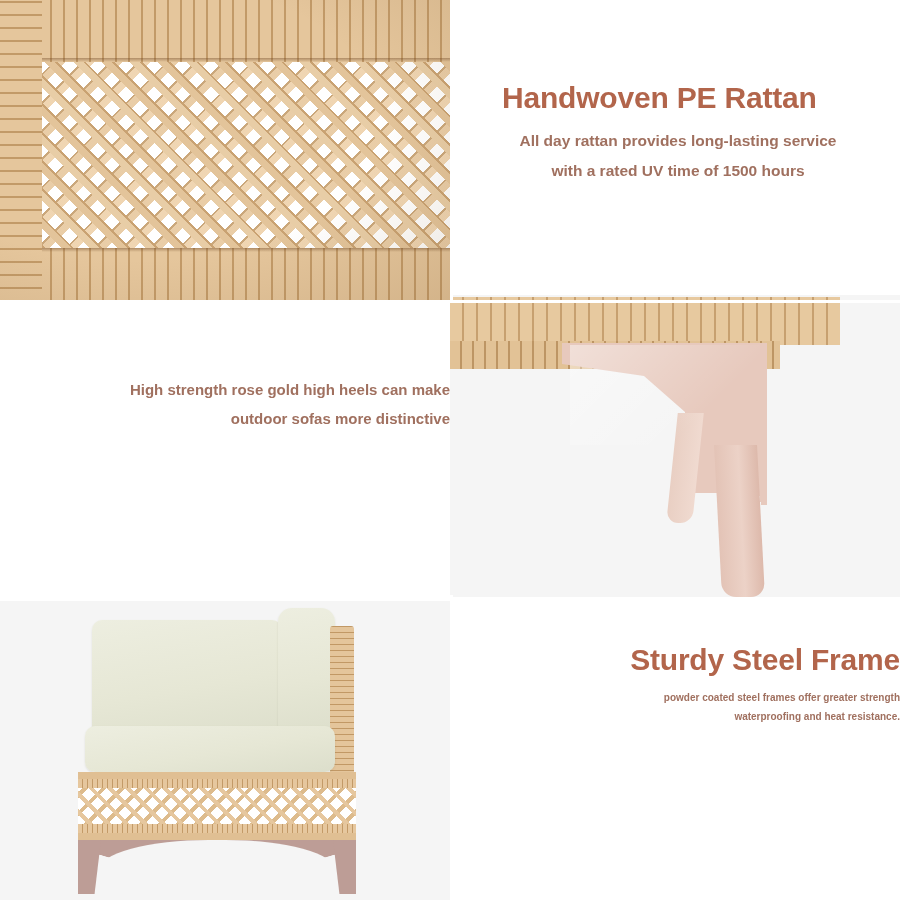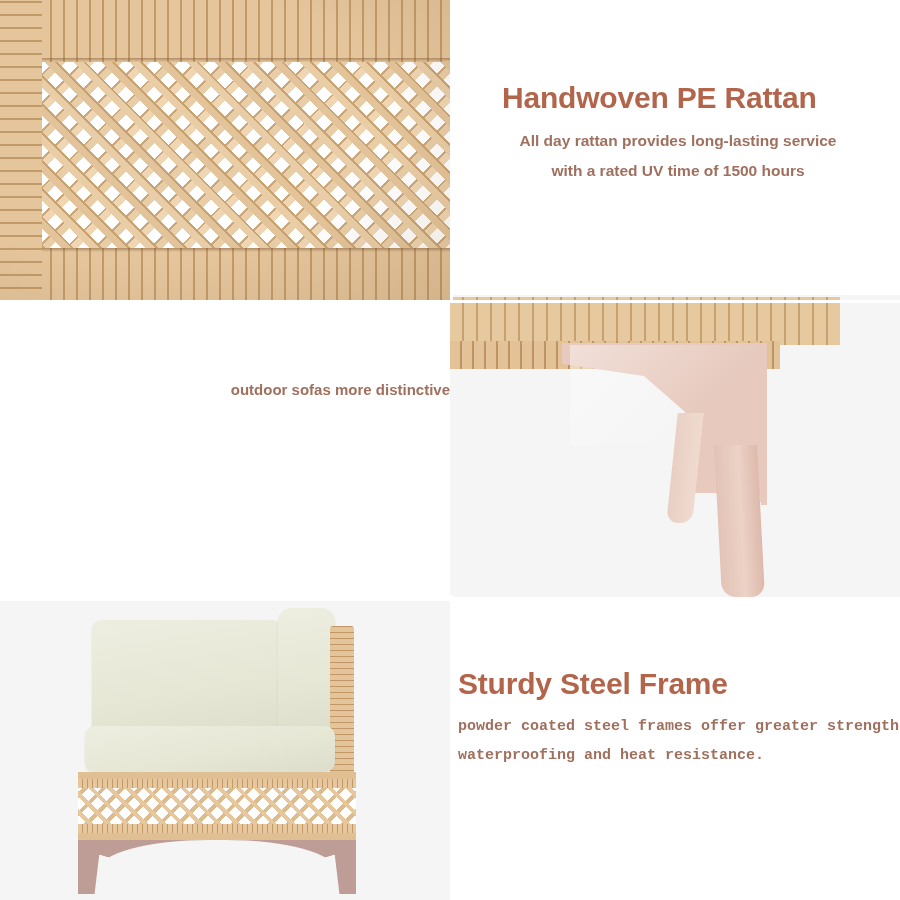--- a/index.html
+++ b/index.html
@@ -246,23 +246,23 @@
   #text-rattan { left: 458px; top: 82px; width: 440px; text-align: left; }
   #text-rattan .feature-title { font-size: 30px; margin-bottom: 12px; margin-left: 44px; }
   #text-rattan .feature-line  { font-size: 15.5px; text-align: center; }
 
   
   #text-feet { left: 10px; top: 375px; width: 440px; text-align: right; }
   #text-feet .feature-title { font-size: 29px; margin-bottom: 10px; }
   #text-feet .feature-line  { font-size: 15px; }
 
   
-  #text-frame { left: 458px; top: 668px; width: 442px; text-align: left; }
+  #text-frame { left: 458px; top: 644px; width: 442px; text-align: right; }
   #text-frame .feature-title { font-size: 30px; margin-bottom: 12px; }
-  #text-frame .feature-line  { font-size: 15px; font-family: Liberation Mono, monospace; }
+  #text-frame .feature-line  { font-size: 10px; }
 
   
   .seam { position: absolute; background: #ffffff; }
 </style>
 </head>
 <body>
 
 <div class="board">
 
   <div class="panel" id="panel-rattan">
@@ -278,20 +278,21 @@
     <div class="panel-vignette"></div>
   </div>
 
   <div class="textblock" id="text-rattan">
     <div class="feature-title">Handwoven PE Rattan</div>
     <div class="feature-line">All day rattan provides long-lasting service</div>
     <div class="feature-line">with a rated UV time of 1500 hours</div>
   </div>
 
   <div class="textblock" id="text-feet">
+    <div class="feature-line">High strength rose gold high heels can make</div>
     <div class="feature-line">outdoor sofas more distinctive</div>
   </div>
 
   <div class="panel" id="panel-foot">
     <div class="foot-rail"></div>
     <div class="foot-rail second"></div>
     <div class="foot-curve"></div>
     <div class="foot-bracket"></div>
     <div class="foot-innerleg"></div>
     <div class="foot-leg"></div>

